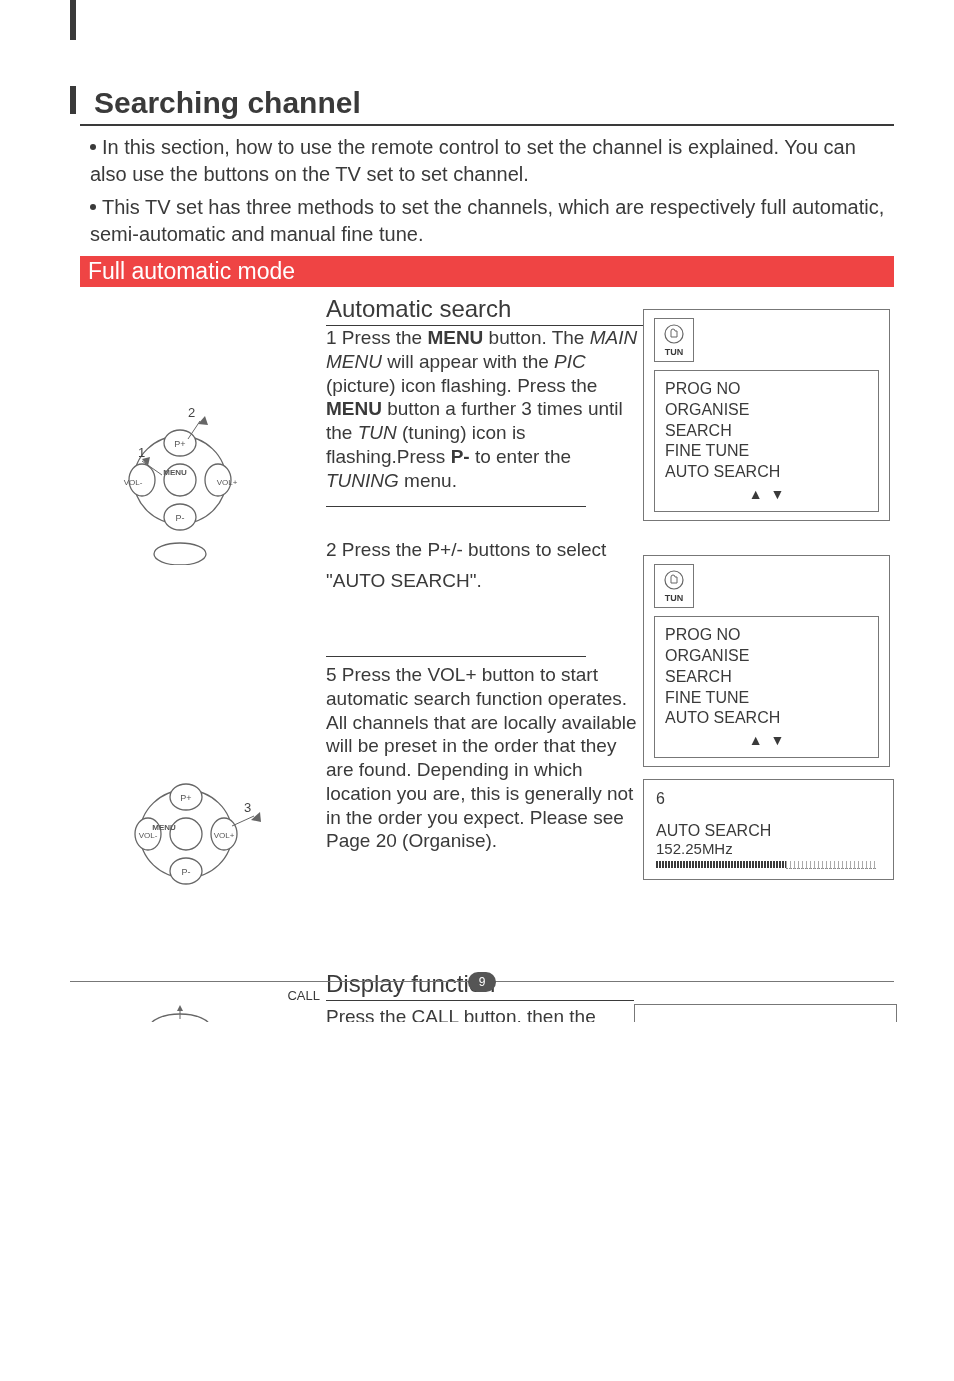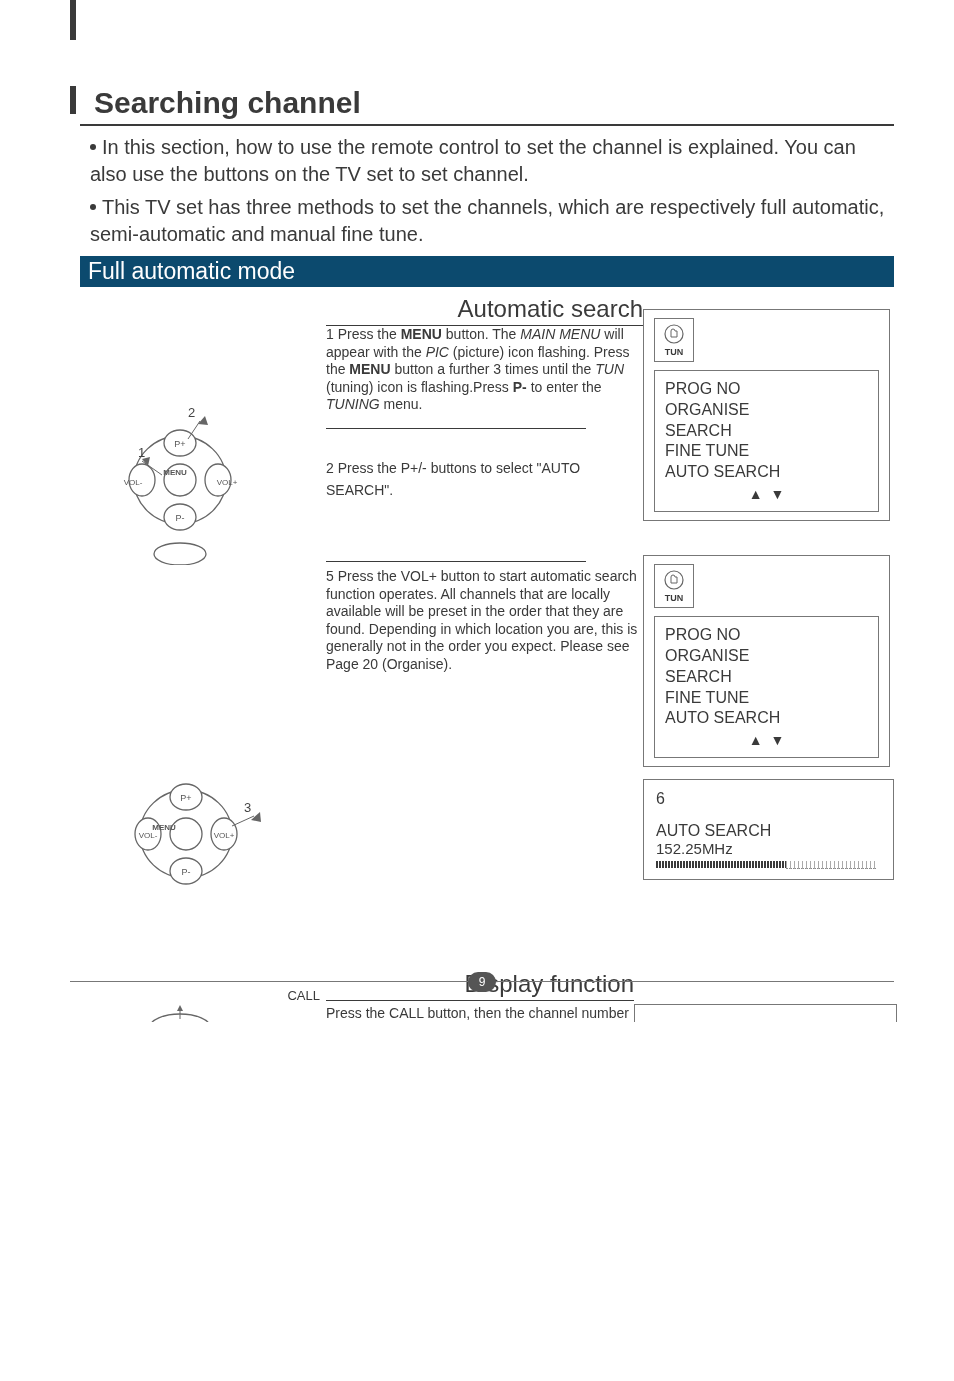--- a/index.html
+++ b/index.html
@@ -3,28 +3,28 @@
 <meta charset="utf-8">
 <style>
   body{margin:0;font-family:Arial,Helvetica,sans-serif;color:#3a3a3a;background:#fff;}
   .page{width:954px;height:1022px;position:relative;padding:60px 60px 40px 80px;box-sizing:border-box;}
   .top-tick{position:absolute;left:70px;top:0;width:6px;height:40px;background:#3a3a3a;}
   .h-bar{position:absolute;left:70px;top:86px;width:6px;height:28px;background:#3a3a3a;}
   .title{font-size:30px;font-weight:900;margin:26px 0 4px 14px;}
   .title-rule{border:none;border-top:2px solid #3a3a3a;margin:0 0 8px 0;}
   .intro{font-size:20px;line-height:1.35;margin:6px 0 2px 10px;}
   .intro .dot{display:inline-block;width:6px;height:6px;background:#3a3a3a;border-radius:50%;vertical-align:middle;margin-right:6px;position:relative;top:-2px;}
-  .band{background:#0c4a6e;color:#fff;font-size:23px;padding:2px 8px;margin-top:8px;}
+  .band{background:#ef4444;color:#fff;font-size:23px;padding:2px 8px;margin-top:8px;}
   .main{display:flex;margin-top:8px;}
   .left{width:240px;flex:none;}
   .mid{width:340px;}
   .right{width:260px;margin-left:auto;position:relative;}
-  .sec-head{font-size:24px;border-bottom:1.5px solid #3a3a3a;padding-bottom:2px;text-align:right;}
+  .sec-head{font-size:24px;border-bottom:1.5px solid #3a3a3a;padding-bottom:2px;}
   .sec-rule-short{border:none;border-top:1.5px solid #3a3a3a;width:260px;margin:14px 0 6px 0;}
-  .para{font-size:14px;line-height:1.25;}
+  .para{font-size:19px;line-height:1.25;}
   .screen{border:1.5px solid #777;padding:8px 10px;margin-top:6px;width:225px;}
   .screen .iconbox{border:1.5px solid #777;width:34px;height:38px;display:flex;flex-direction:column;align-items:center;justify-content:center;padding:2px;}
   .screen .tun{font-size:9px;font-weight:bold;margin-top:2px;}
   .screen .menu{border:1.5px solid #777;margin-top:8px;padding:8px 10px;font-size:16px;line-height:1.3;}
   .arrows{text-align:center;font-size:14px;margin-top:2px;}
   .screen2{border:1.5px solid #777;padding:10px 12px;width:225px;margin-top:12px;font-size:16px;}
   .ruler{display:flex;margin-top:4px;}
   .ruler .filled{display:inline-block;width:130px;height:7px;background:repeating-linear-gradient(90deg,#3a3a3a 0,#3a3a3a 2px,transparent 2px,transparent 3px);}
   .ruler .empty{display:inline-block;width:90px;height:7px;border-bottom:1px dotted #888;background:repeating-linear-gradient(90deg,#aaa 0,#aaa 1px,transparent 1px,transparent 4px);}
   .small-screen{border:1.5px solid #777;padding:12px 18px;width:225px;font-size:17px;line-height:1.4;}

